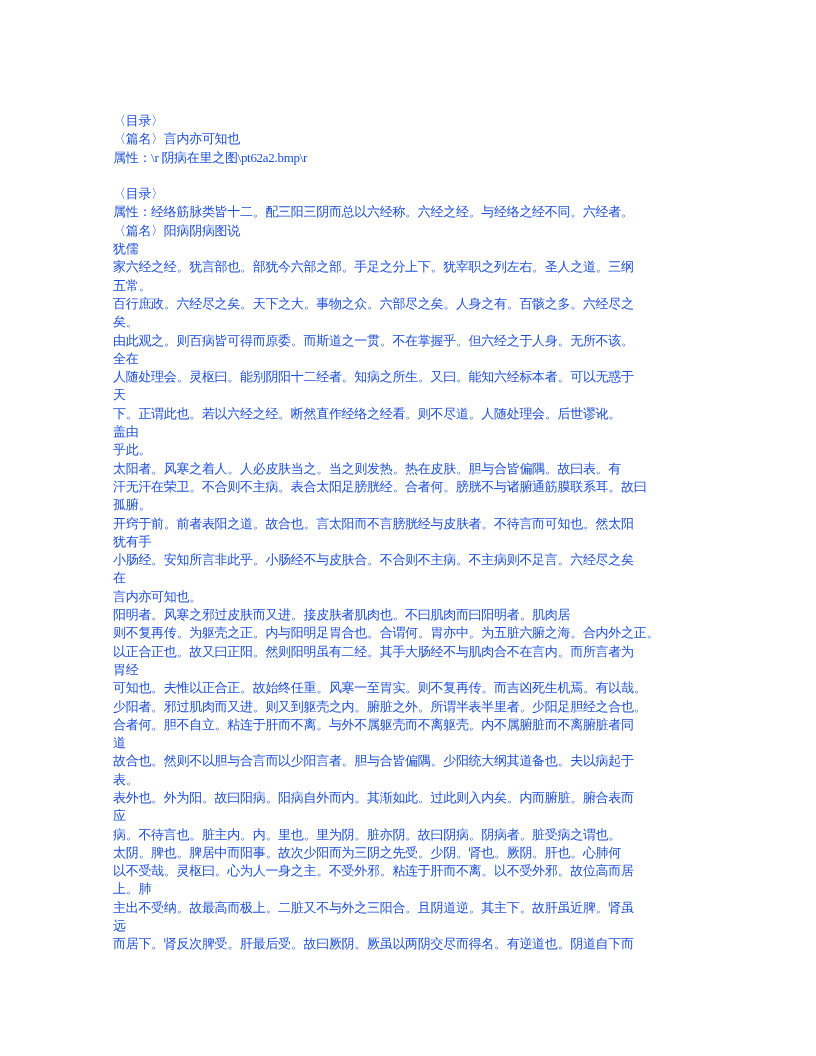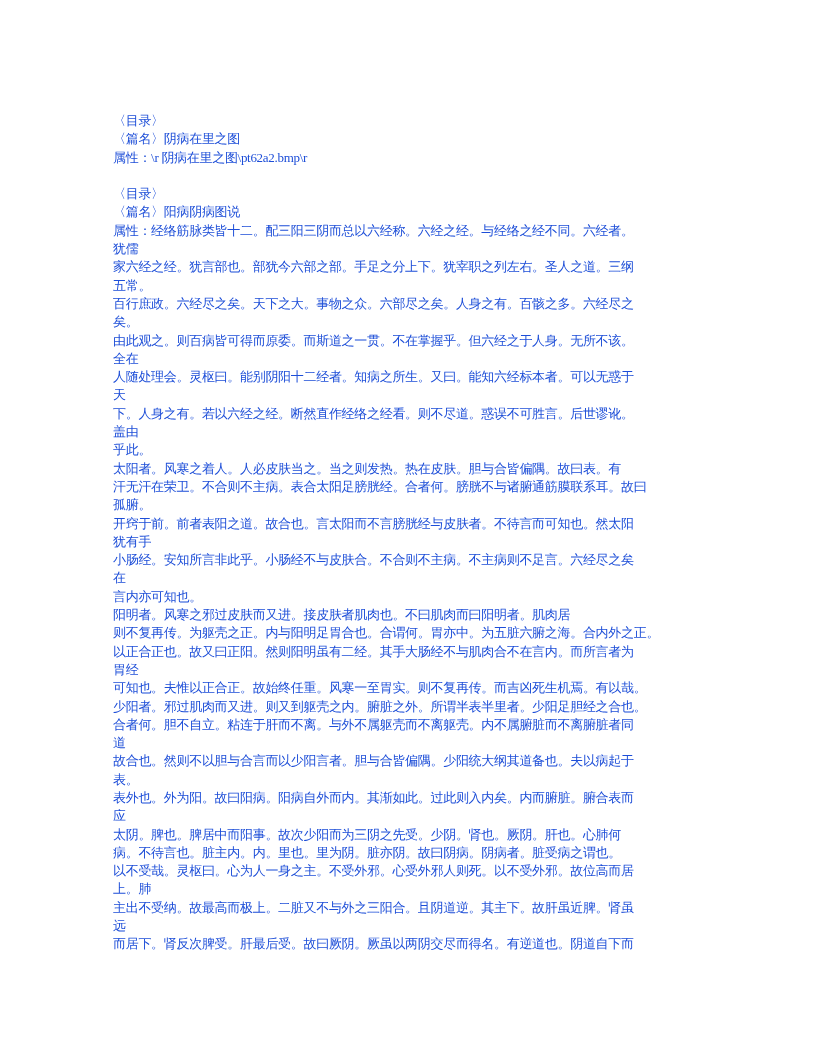--- a/index.html
+++ b/index.html
@@ -34,36 +34,36 @@
     height: 18.3px;
     overflow: visible;
   }
 </style>
 </head>
 <body>
 
 <div class="page">
   <div class="text-block" id="text-block">
       <div class="line">〈目录〉</div>
-      <div class="line">〈篇名〉阴病在里之图</div>
+      <div class="line">〈篇名〉言内亦可知也</div>
       <div class="line">属性：\r 阴病在里之图\pt62a2.bmp\r</div>
       <div class="line">&nbsp;</div>
       <div class="line">〈目录〉</div>
+      <div class="line">属性：经络筋脉类皆十二。配三阳三阴而总以六经称。六经之经。与经络之经不同。六经者。</div>
       <div class="line">〈篇名〉阳病阴病图说</div>
-      <div class="line">属性：经络筋脉类皆十二。配三阳三阴而总以六经称。六经之经。与经络之经不同。六经者。</div>
       <div class="line">犹儒</div>
       <div class="line">家六经之经。犹言部也。部犹今六部之部。手足之分上下。犹宰职之列左右。圣人之道。三纲</div>
       <div class="line">五常。</div>
       <div class="line">百行庶政。六经尽之矣。天下之大。事物之众。六部尽之矣。人身之有。百骸之多。六经尽之</div>
       <div class="line">矣。</div>
       <div class="line">由此观之。则百病皆可得而原委。而斯道之一贯。不在掌握乎。但六经之于人身。无所不该。</div>
       <div class="line">全在</div>
       <div class="line">人随处理会。灵枢曰。能别阴阳十二经者。知病之所生。又曰。能知六经标本者。可以无惑于</div>
       <div class="line">天</div>
-      <div class="line">下。人身之有。若以六经之经。断然直作经络之经看。则不尽道。惑误不可胜言。后世谬讹。</div>
+      <div class="line">下。正谓此也。若以六经之经。断然直作经络之经看。则不尽道。人随处理会。后世谬讹。</div>
       <div class="line">盖由</div>
       <div class="line">乎此。</div>
       <div class="line">太阳者。风寒之着人。人必皮肤当之。当之则发热。热在皮肤。胆与合皆偏隅。故曰表。有</div>
       <div class="line">汗无汗在荣卫。不合则不主病。表合太阳足膀胱经。合者何。膀胱不与诸腑通筋膜联系耳。故曰</div>
       <div class="line">孤腑。</div>
       <div class="line">开窍于前。前者表阳之道。故合也。言太阳而不言膀胱经与皮肤者。不待言而可知也。然太阳</div>
       <div class="line">犹有手</div>
       <div class="line">小肠经。安知所言非此乎。小肠经不与皮肤合。不合则不主病。不主病则不足言。六经尽之矣</div>
       <div class="line">在</div>
       <div class="line">言内亦可知也。</div>
@@ -72,21 +72,21 @@
       <div class="line">以正合正也。故又曰正阳。然则阳明虽有二经。其手大肠经不与肌肉合不在言内。而所言者为</div>
       <div class="line">胃经</div>
       <div class="line">可知也。夫惟以正合正。故始终任重。风寒一至胃实。则不复再传。而吉凶死生机焉。有以哉。</div>
       <div class="line">少阳者。邪过肌肉而又进。则又到躯壳之内。腑脏之外。所谓半表半里者。少阳足胆经之合也。</div>
       <div class="line">合者何。胆不自立。粘连于肝而不离。与外不属躯壳而不离躯壳。内不属腑脏而不离腑脏者同</div>
       <div class="line">道</div>
       <div class="line">故合也。然则不以胆与合言而以少阳言者。胆与合皆偏隅。少阳统大纲其道备也。夫以病起于</div>
       <div class="line">表。</div>
       <div class="line">表外也。外为阳。故曰阳病。阳病自外而内。其渐如此。过此则入内矣。内而腑脏。腑合表而</div>
       <div class="line">应</div>
+      <div class="line">病。不待言也。脏主内。内。里也。里为阴。脏亦阴。故曰阴病。阴病者。脏受病之谓也。</div>
       <div class="line">太阴。脾也。脾居中而阳事。故次少阳而为三阴之先受。少阴。肾也。厥阴。肝也。心肺何</div>
-      <div class="line">病。不待言也。脏主内。内。里也。里为阴。脏亦阴。故曰阴病。阴病者。脏受病之谓也。</div>
-      <div class="line">以不受哉。灵枢曰。心为人一身之主。不受外邪。心受外邪人则死。以不受外邪。故位高而居</div>
+      <div class="line">以不受哉。灵枢曰。心为人一身之主。不受外邪。粘连于肝而不离。以不受外邪。故位高而居</div>
       <div class="line">上。肺</div>
       <div class="line">主出不受纳。故最高而极上。二脏又不与外之三阳合。且阴道逆。其主下。故肝虽近脾。肾虽</div>
       <div class="line">远</div>
       <div class="line">而居下。肾反次脾受。肝最后受。故曰厥阴。厥虽以两阴交尽而得名。有逆道也。阴道自下而</div>
     </div>
 </div>
 
 </body></html>

